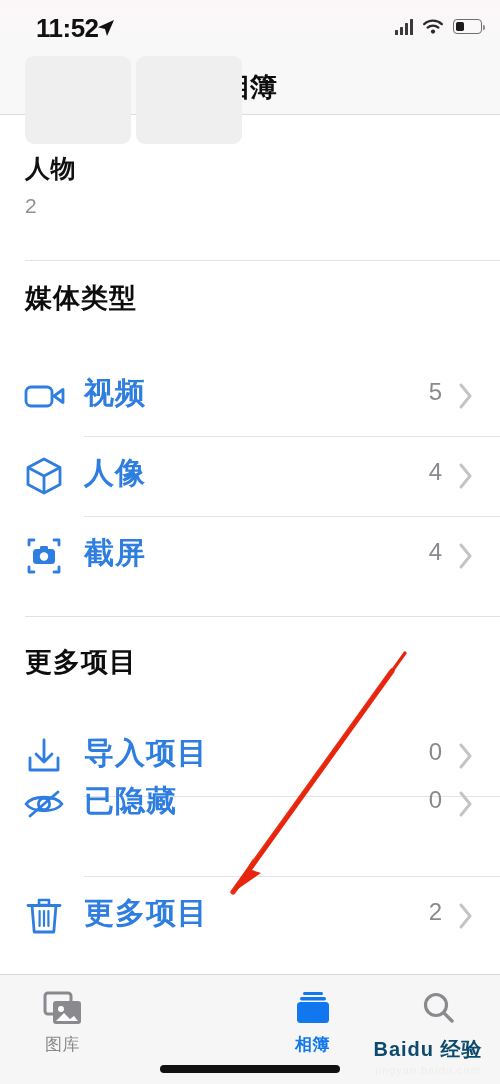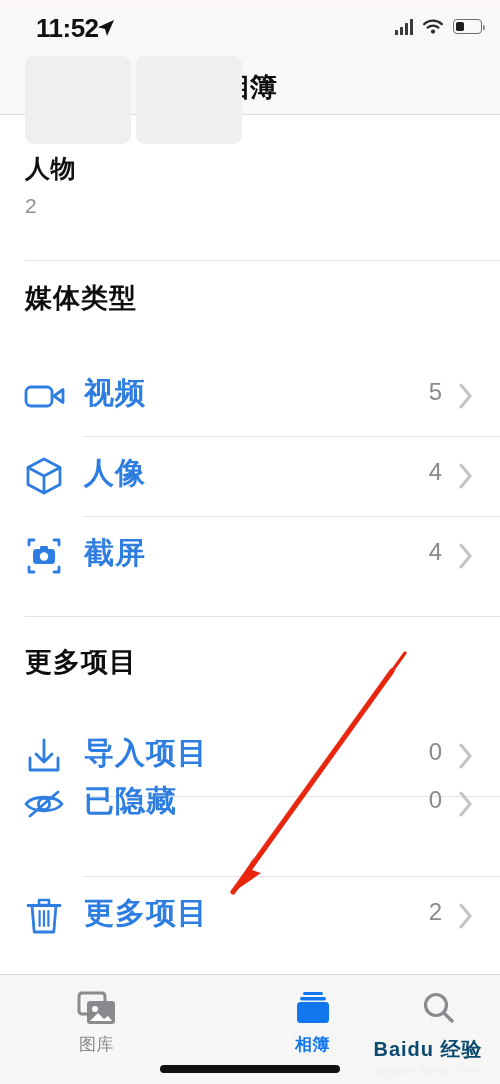--- a/index.html
+++ b/index.html
@@ -279,21 +279,21 @@
         <svg width="16" height="28" viewBox="0 0 16 28">
             <path d="M3 3 L12 14 L3 25" stroke="#c4c4c8" stroke-width="3" fill="none" stroke-linecap="round" stroke-linejoin="round"></path>
           </svg>
       </span>
     </div>
 
   </div>
 
   <div class="tabbar">
 
-    <div class="tab" style="left:0px;margin-left:34px;">
+    <div class="tab" style="left:0px;">
       <div class="ti">
         <svg width="40" height="36" viewBox="0 0 40 36">
           <rect x="2" y="3" width="26" height="21" rx="3" fill="none" stroke="#8a8a8e" stroke-width="3"></rect>
           <rect x="10" y="11" width="28" height="23" rx="3" fill="#8a8a8e"></rect>
           <circle cx="18" cy="19" r="3" fill="#fff"></circle>
           <path d="M13 31 L21 23 L27 29 L31 26 L35 31 Z" fill="#fff"></path>
         </svg>
       </div>
       <div class="tl">图库</div>
     </div>

